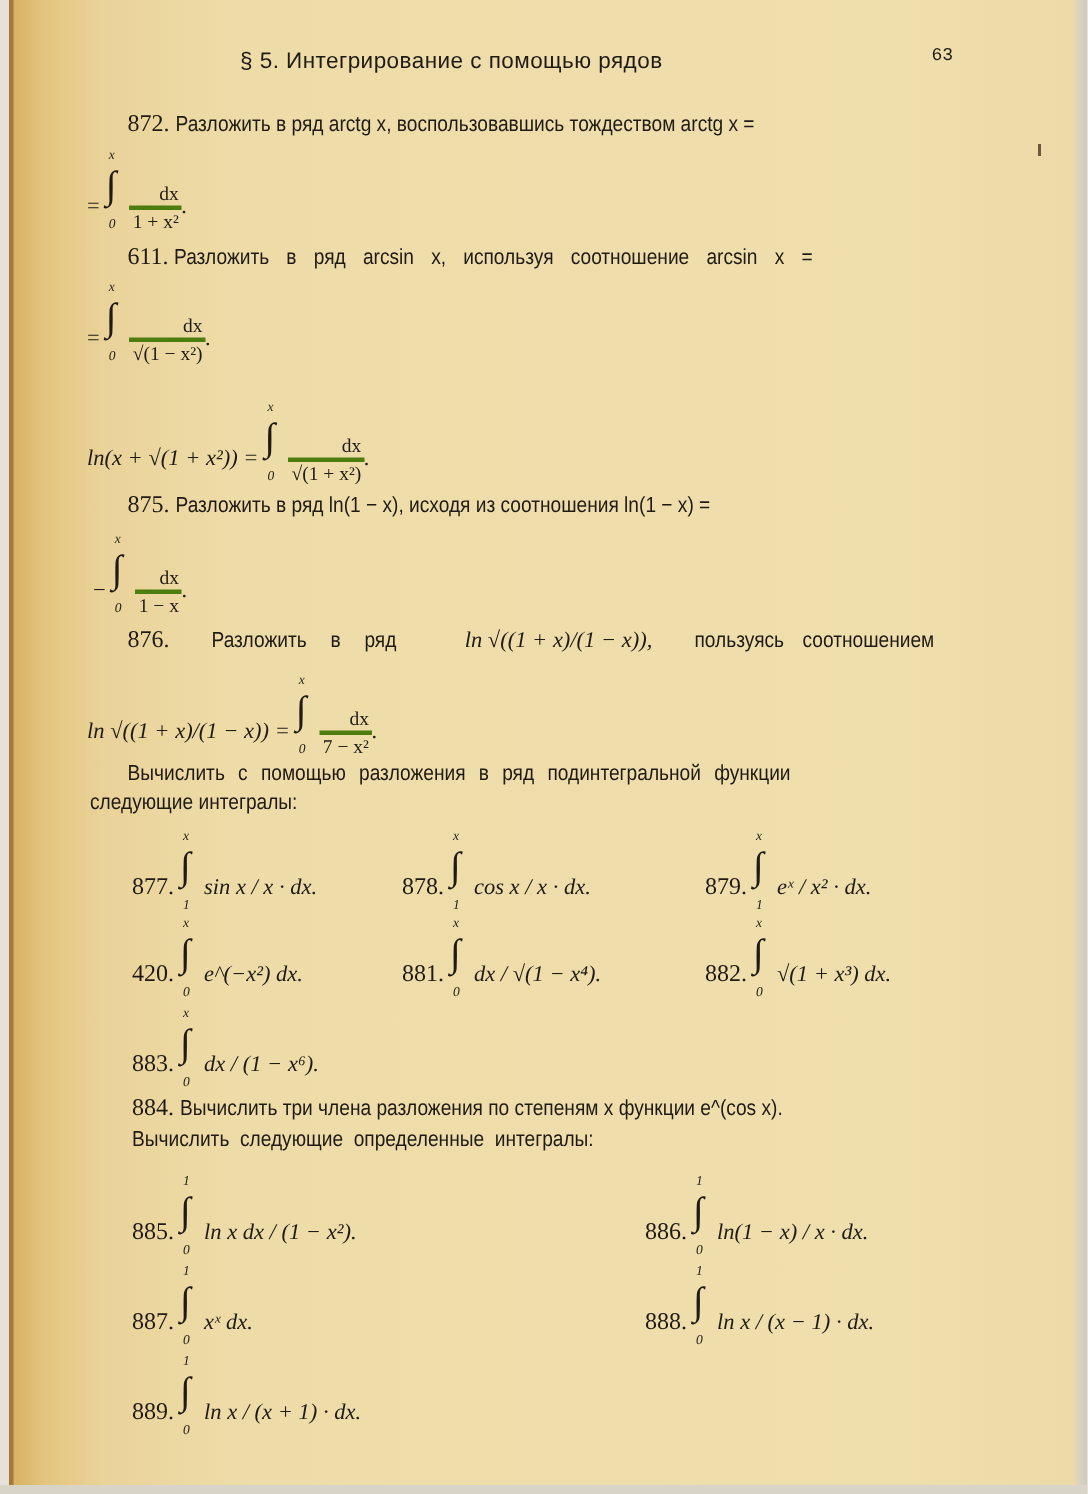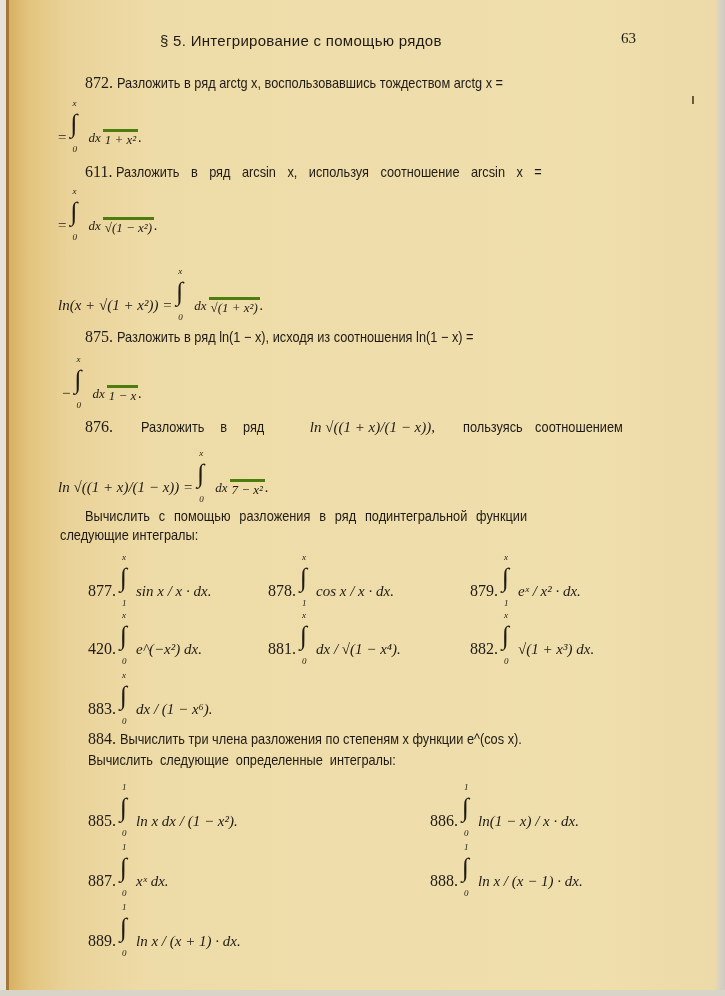--- a/index.html
+++ b/index.html
@@ -7,28 +7,28 @@
     width:725px; height:996px; overflow:hidden; position:relative;
     background: linear-gradient(90deg, #c99a45 0px, #d7b062 8px, #e3c57f 30px, #ead39a 70px, #eedca8 160px, #efdfad 600px, #ecdaa8 715px, #d8d2c2 720px, #cfcac0 725px);
     font-family: "Liberation Serif", serif; color:#1f1a14;
   }
   .edge-left { position:absolute; left:0; top:0; width:6px; height:996px; background:#e6e2da; }
   .edge-left2 { position:absolute; left:6px; top:0; width:3px; height:996px; background:#7b4a1d; opacity:.55; }
   .bottom-strip { position:absolute; left:0; bottom:0; width:725px; height:6px; background:#d9d4c8; }
   .page { position:absolute; left:0; top:0; width:725px; height:996px; }
   .abs { position:absolute; white-space:nowrap; }
   .header { top:32px; left:160px; font-family:"Liberation Sans Narrow","Liberation Sans",sans-serif; font-size:15px; letter-spacing:.3px; }
-  .pagenum { top:30px; left:621px; font-family:Liberation Serif, serif; font-size:15px; }
+  .pagenum { top:30px; left:621px; font-family:Liberation Mono, monospace; font-size:12px; }
   .txt { font-family:"Liberation Sans",sans-serif; font-size:14.5px; transform:scaleX(.88); transform-origin:left center; }
   .num { font-weight:normal; font-family:"Liberation Serif",serif; font-size:16px; }
   .math { font-family:"Liberation Serif",serif; font-style:italic; font-size:15px; }
   .rm { font-style:normal; }
   .int { font-family:"Liberation Serif",serif; font-size:26px; font-style:normal; line-height:1; }
   .lim { font-family:"Liberation Serif",serif; font-size:9px; font-style:italic; }
-  .frac { display:inline-flex; flex-direction:row; align-items:center; vertical-align:middle; font-family:"Liberation Serif",serif; font-style:italic; font-size:13px; line-height:1.1; }
+  .frac { display:inline-flex; flex-direction:column; align-items:flex-end; vertical-align:middle; font-family:"Liberation Serif",serif; font-size:13px; line-height:1.1; }
   .frac .n { padding:0 2px 1px; }
   .frac .d { border-top:3px solid #4d7c0f; padding:1px 2px 0; }
   .intwrap { position:relative; display:inline-block; width:12px; height:34px; }
   .intwrap .int { position:absolute; left:0; top:3px; }
   .intwrap .up { position:absolute; left:2px; top:-10px; }
   .intwrap .lo { position:absolute; left:2px; bottom:-12px; }
   .mark { position:absolute; left:692px; top:96px; width:2px; height:8px; background:#6b5a3a; }
 </style>
 </head>
 <body>

